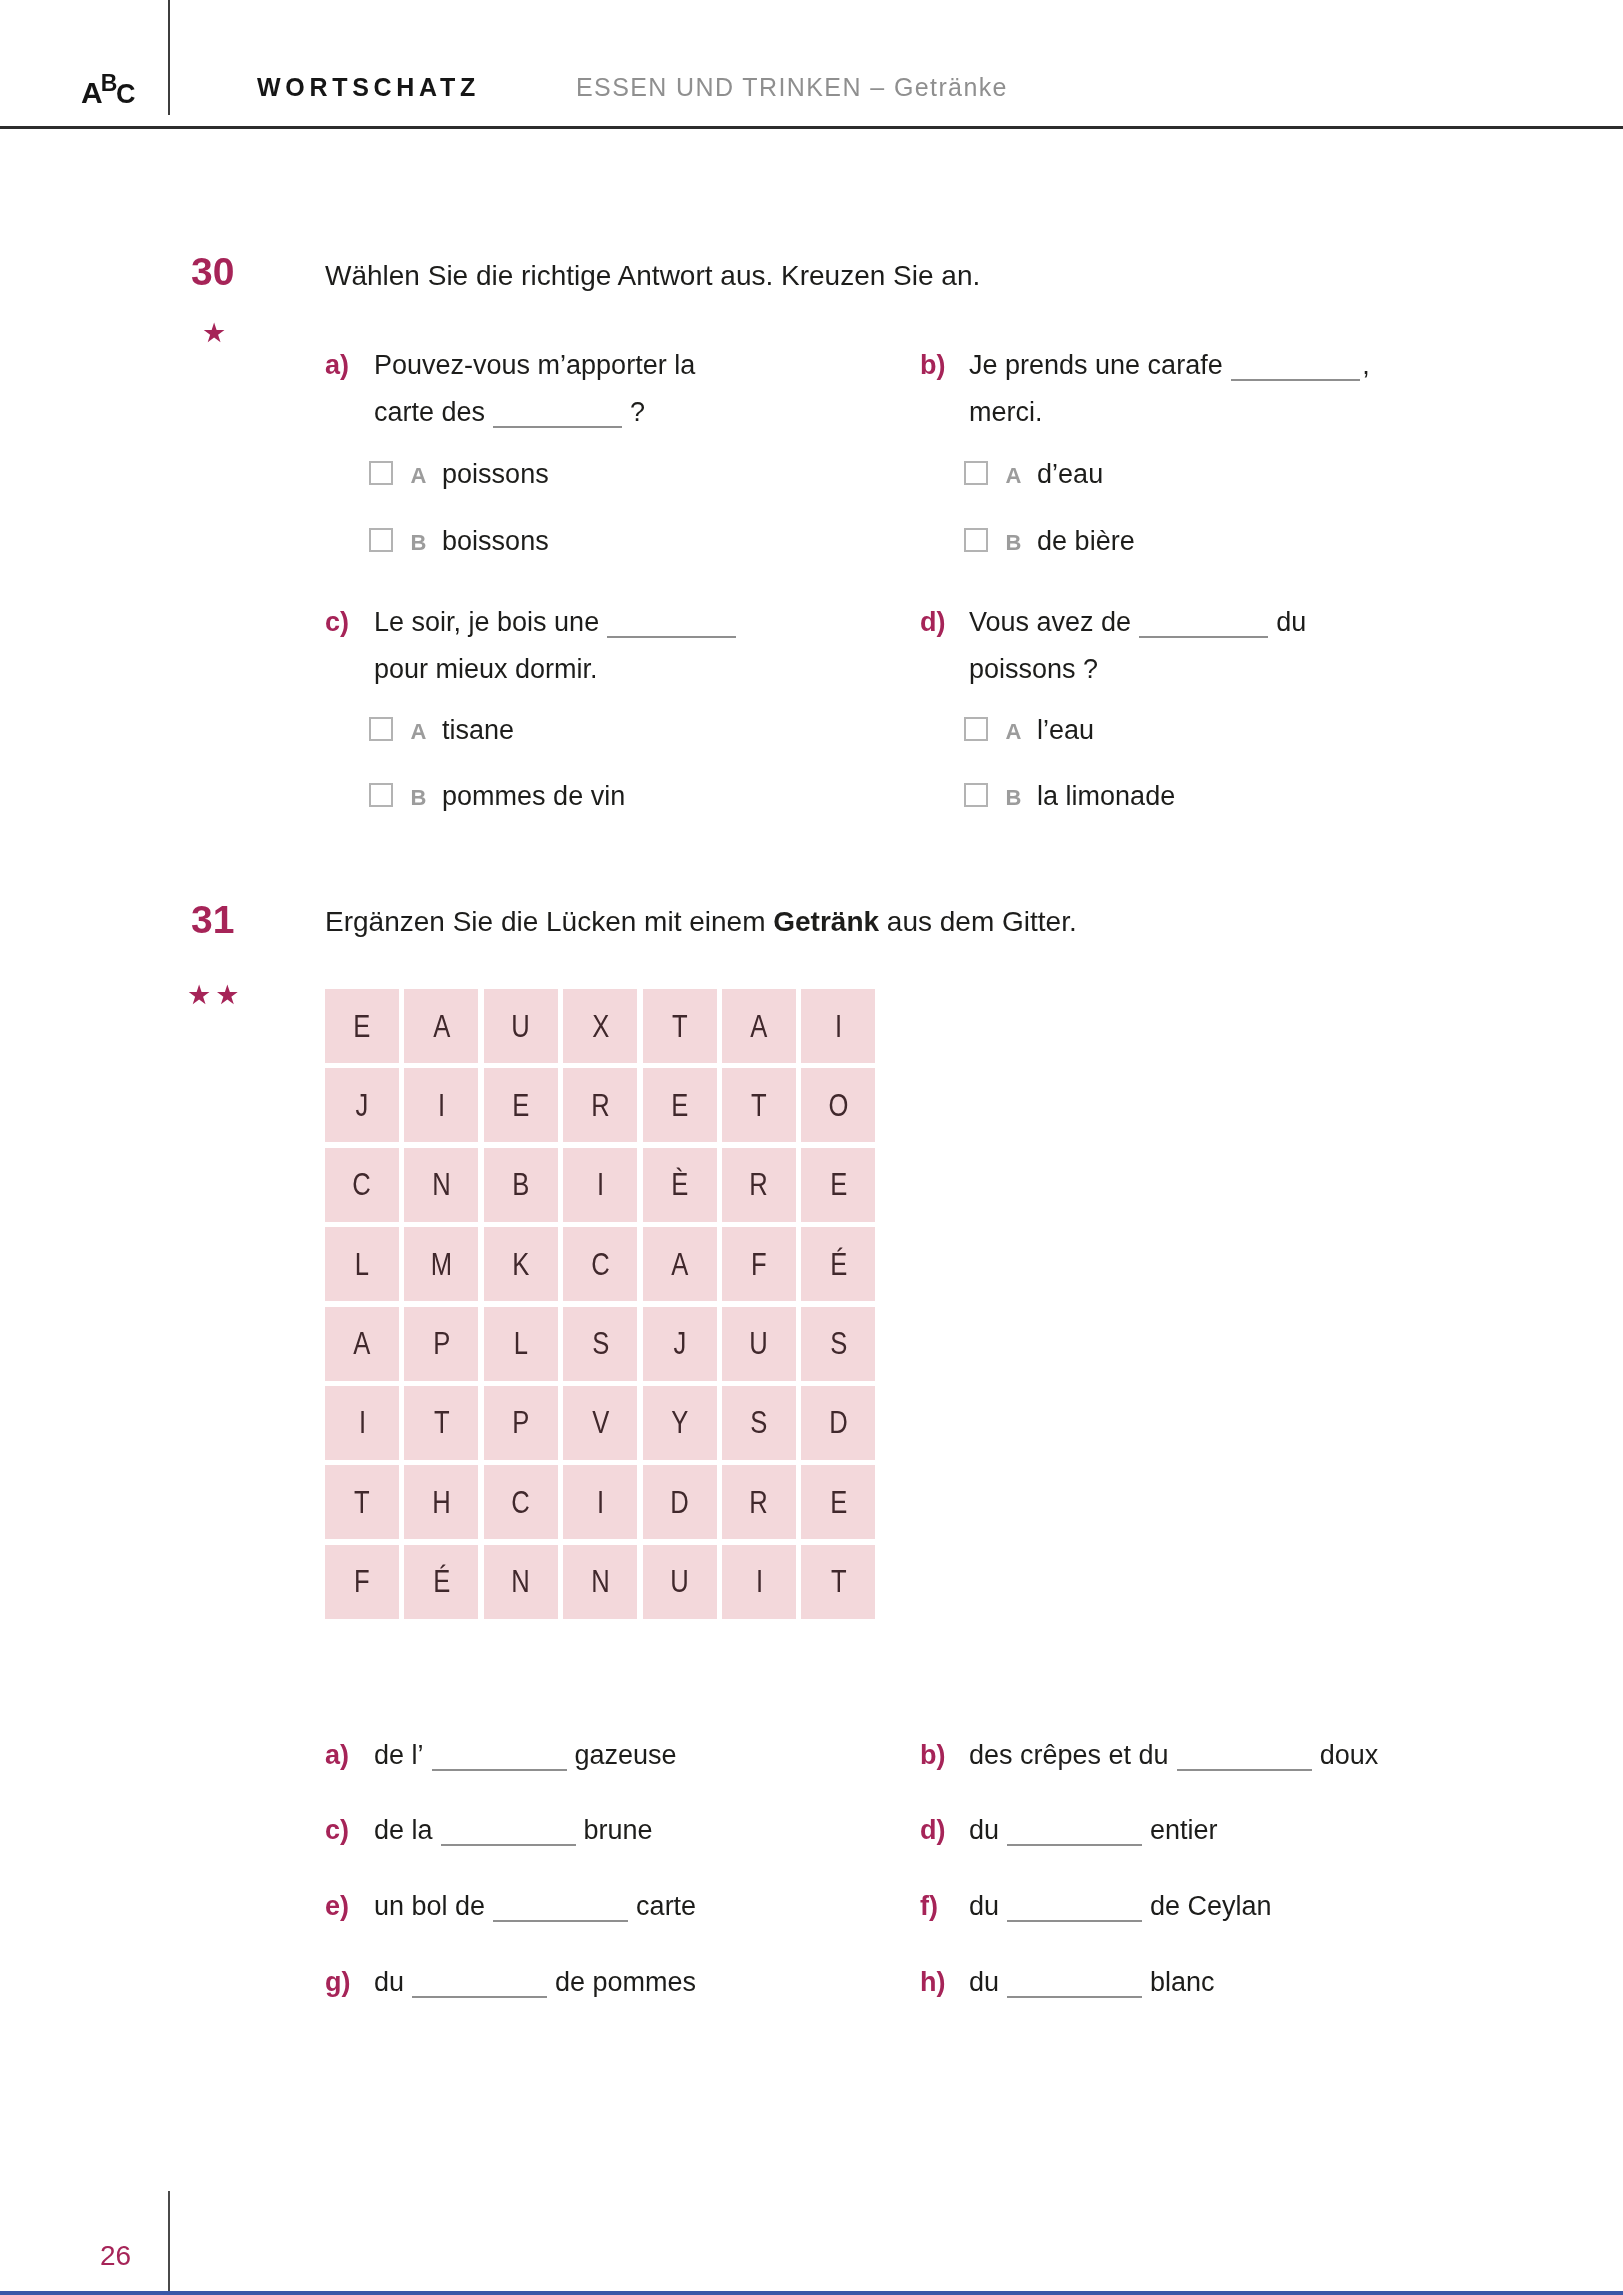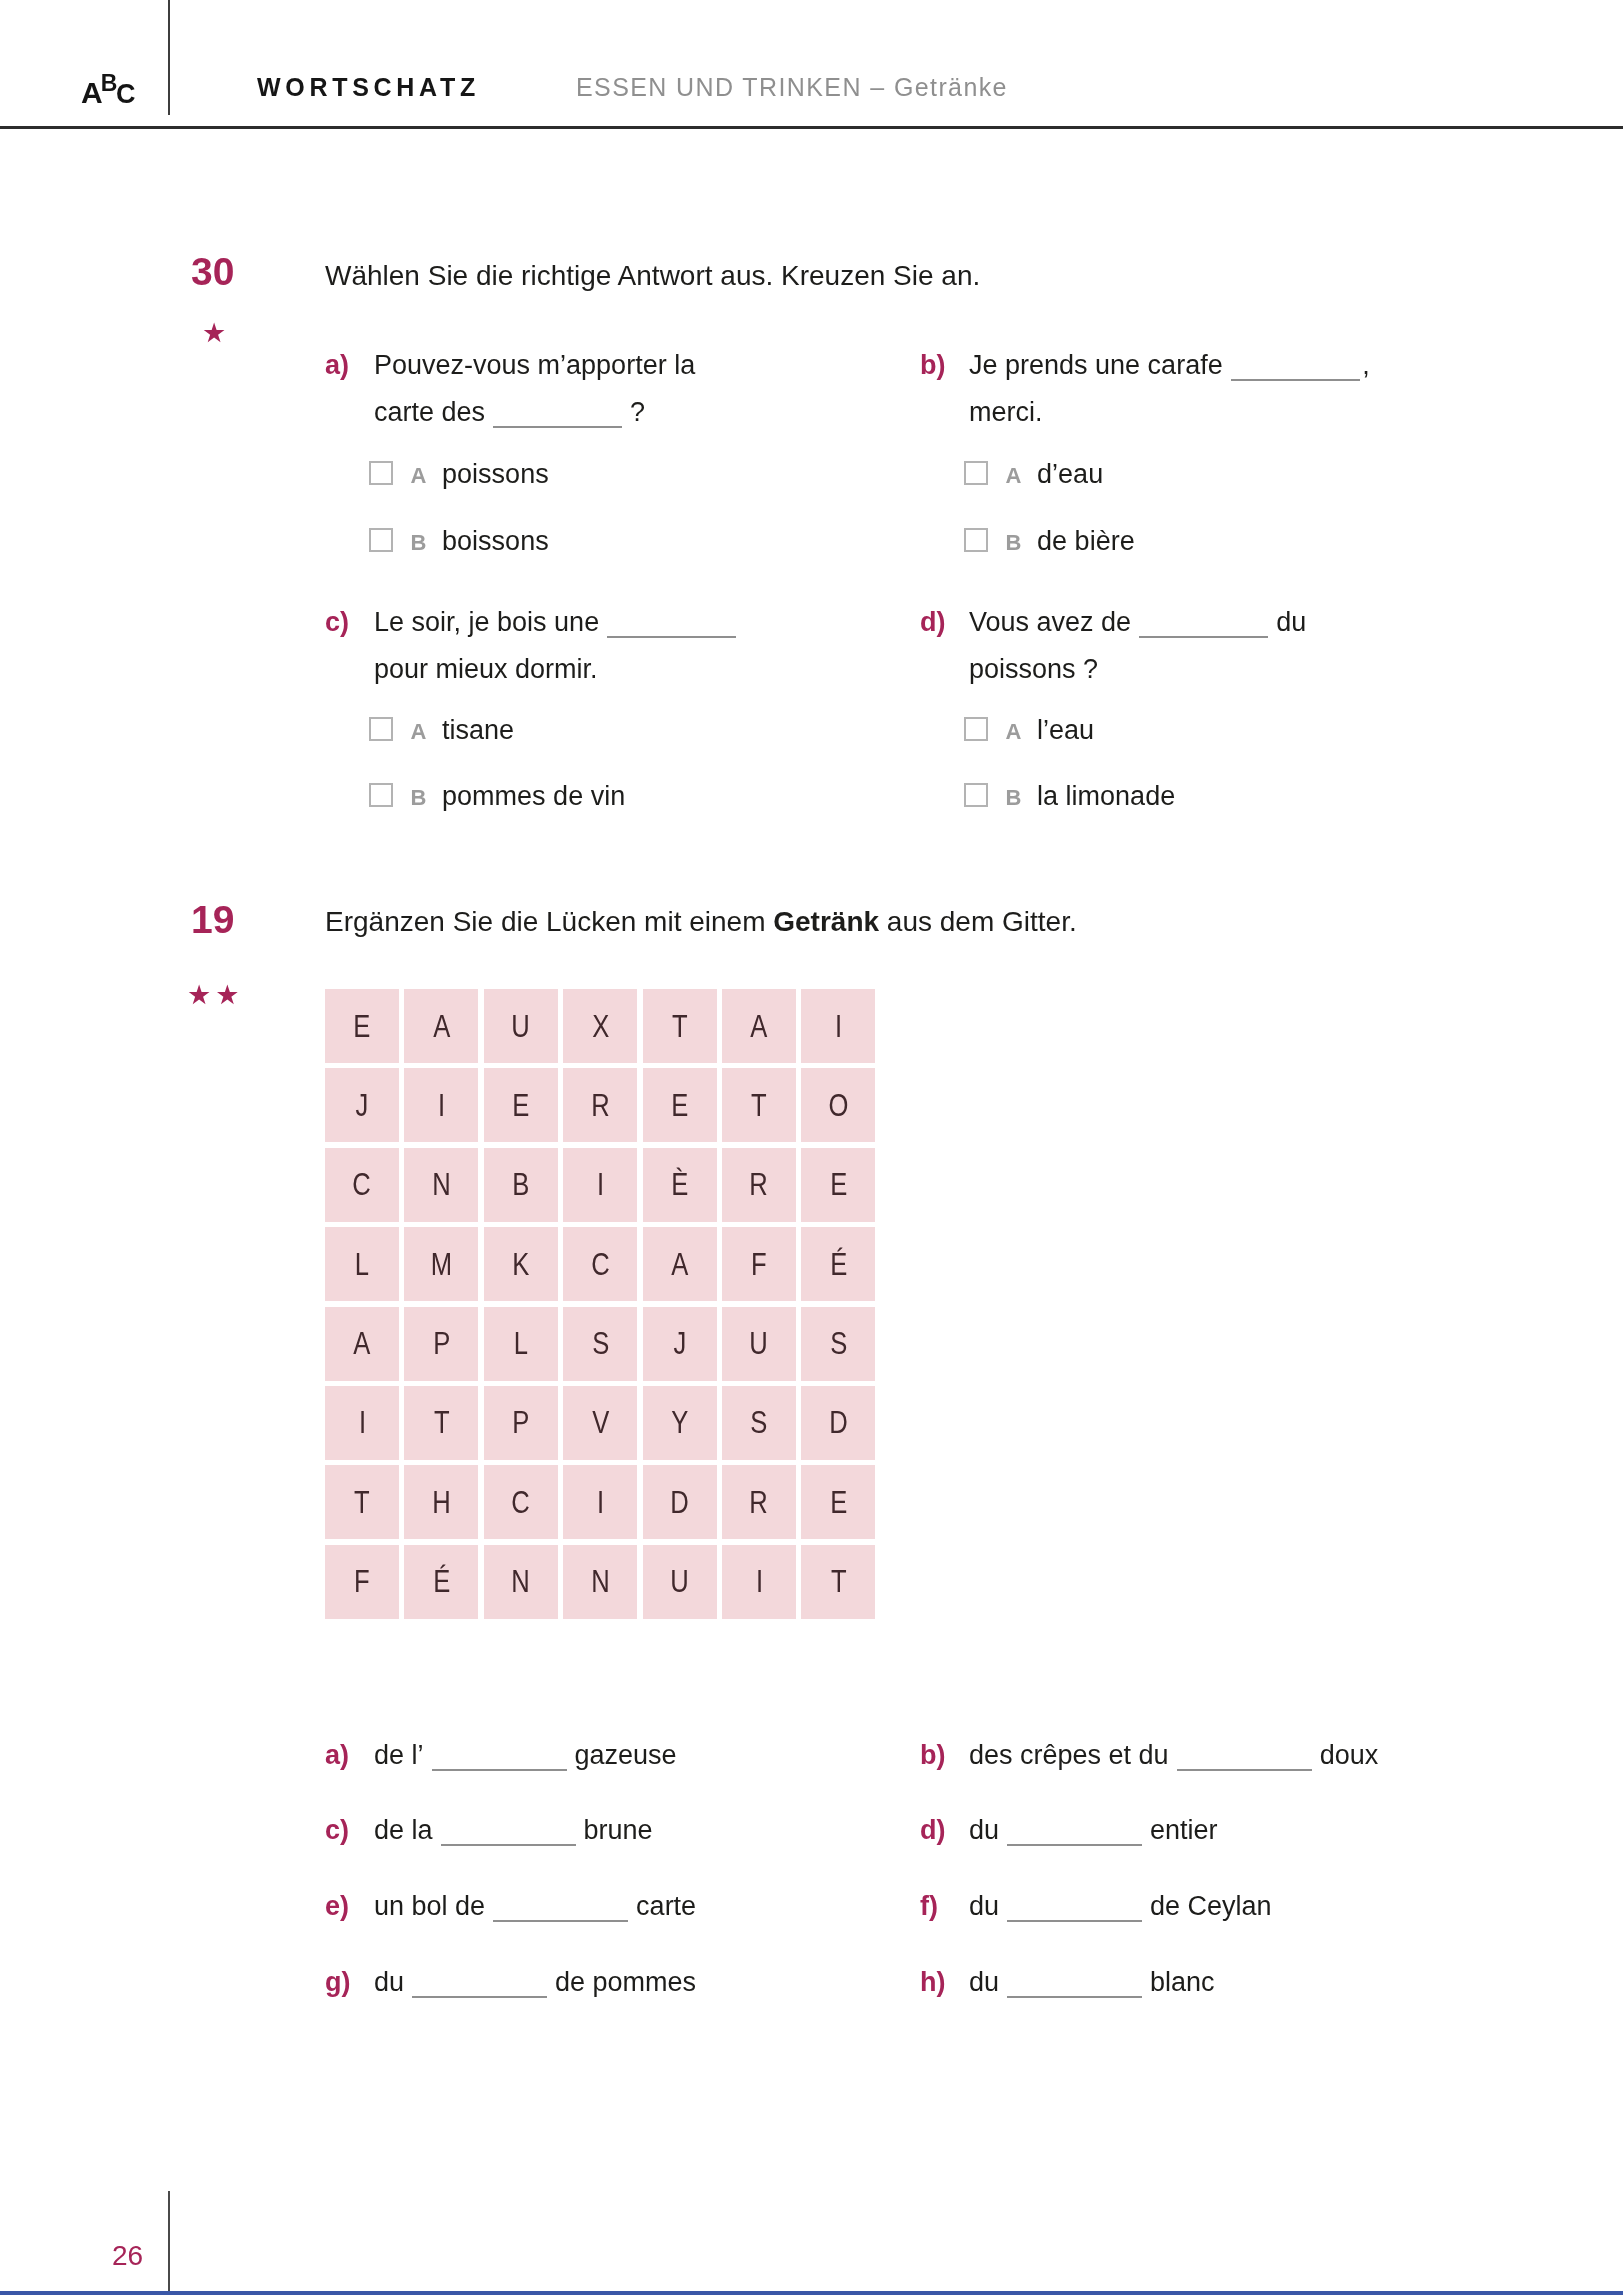--- a/index.html
+++ b/index.html
@@ -46,21 +46,21 @@
     grid-template-columns:repeat(7,74px);grid-auto-rows:74px;gap:5.4px;}
   .cell{background:#f3d8db;display:flex;align-items:center;justify-content:center;
         font-size:32px;color:#40282c;}
   .cell span{display:inline-block;transform:scaleX(.8);}
 
   
   .fi{font-size:27px;white-space:nowrap;}
   .fi .lab{display:inline-block;width:49px;}
 
   
-  .pagenum{left:112px;top:2240px;font-size:28px;color:#a62458;}
+  .pagenum{left:100px;top:2240px;font-size:28px;color:#a62458;}
   .fvline{left:168px;top:2191px;width:2px;height:104px;background:#4a4a4a;}
   .brule{left:0;top:2291px;width:1623px;height:4px;background:#3a57a7;}
 </style>
 </head>
 <body>
 
 <div class="abs logo">
   <span class="la">A</span><span class="lb">B</span><span class="lc">C</span>
 </div>
 <div class="abs hvline"></div>
@@ -121,21 +121,21 @@
     <div><span>poissons ?</span></div>
   </div>
 </div>
 <div class="abs opt" style="left:964px;top:715px">
   <span class="cb"></span><span class="key">A</span><span>l’eau</span>
 </div>
 <div class="abs opt" style="left:964px;top:781px">
   <span class="cb"></span><span class="key">B</span><span>la limonade</span>
 </div>
 
-<div class="abs exnum" style="left:191px;top:898px">19</div>
+<div class="abs exnum" style="left:191px;top:898px">31</div>
 <div class="abs instr" style="left:325px;top:906px">
   <span>Ergänzen Sie die Lücken mit einem </span><b>Getränk</b><span> aus dem Gitter.</span>
 </div>
 <div class="abs stars" style="left:187px;top:979px">★★</div>
 
 <div class="abs letter-grid">
     <div class="cell">
       <span>E</span>
     </div>
     <div class="cell">

